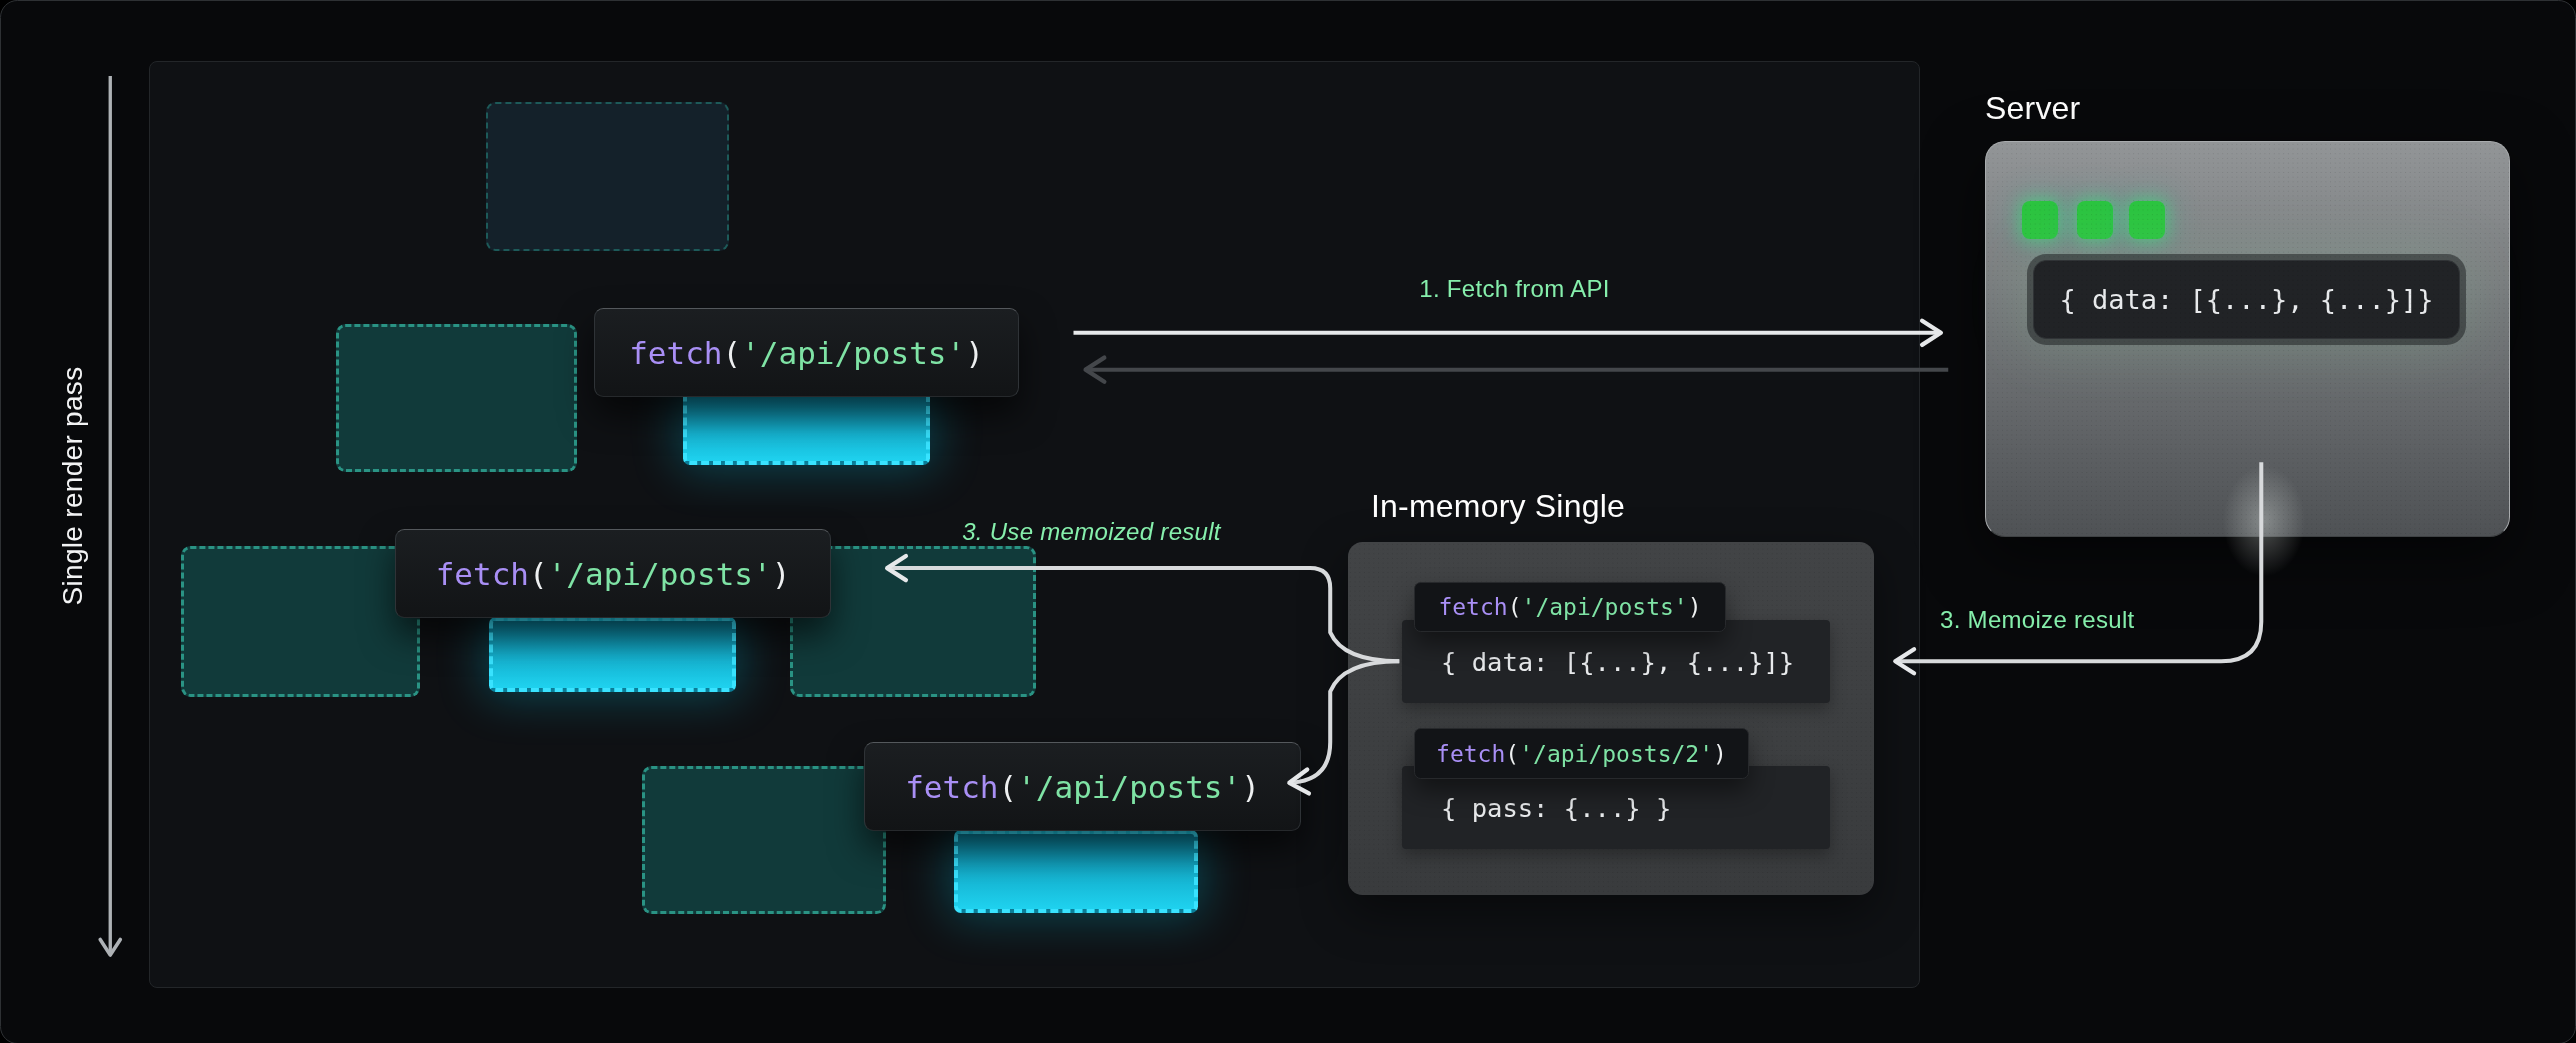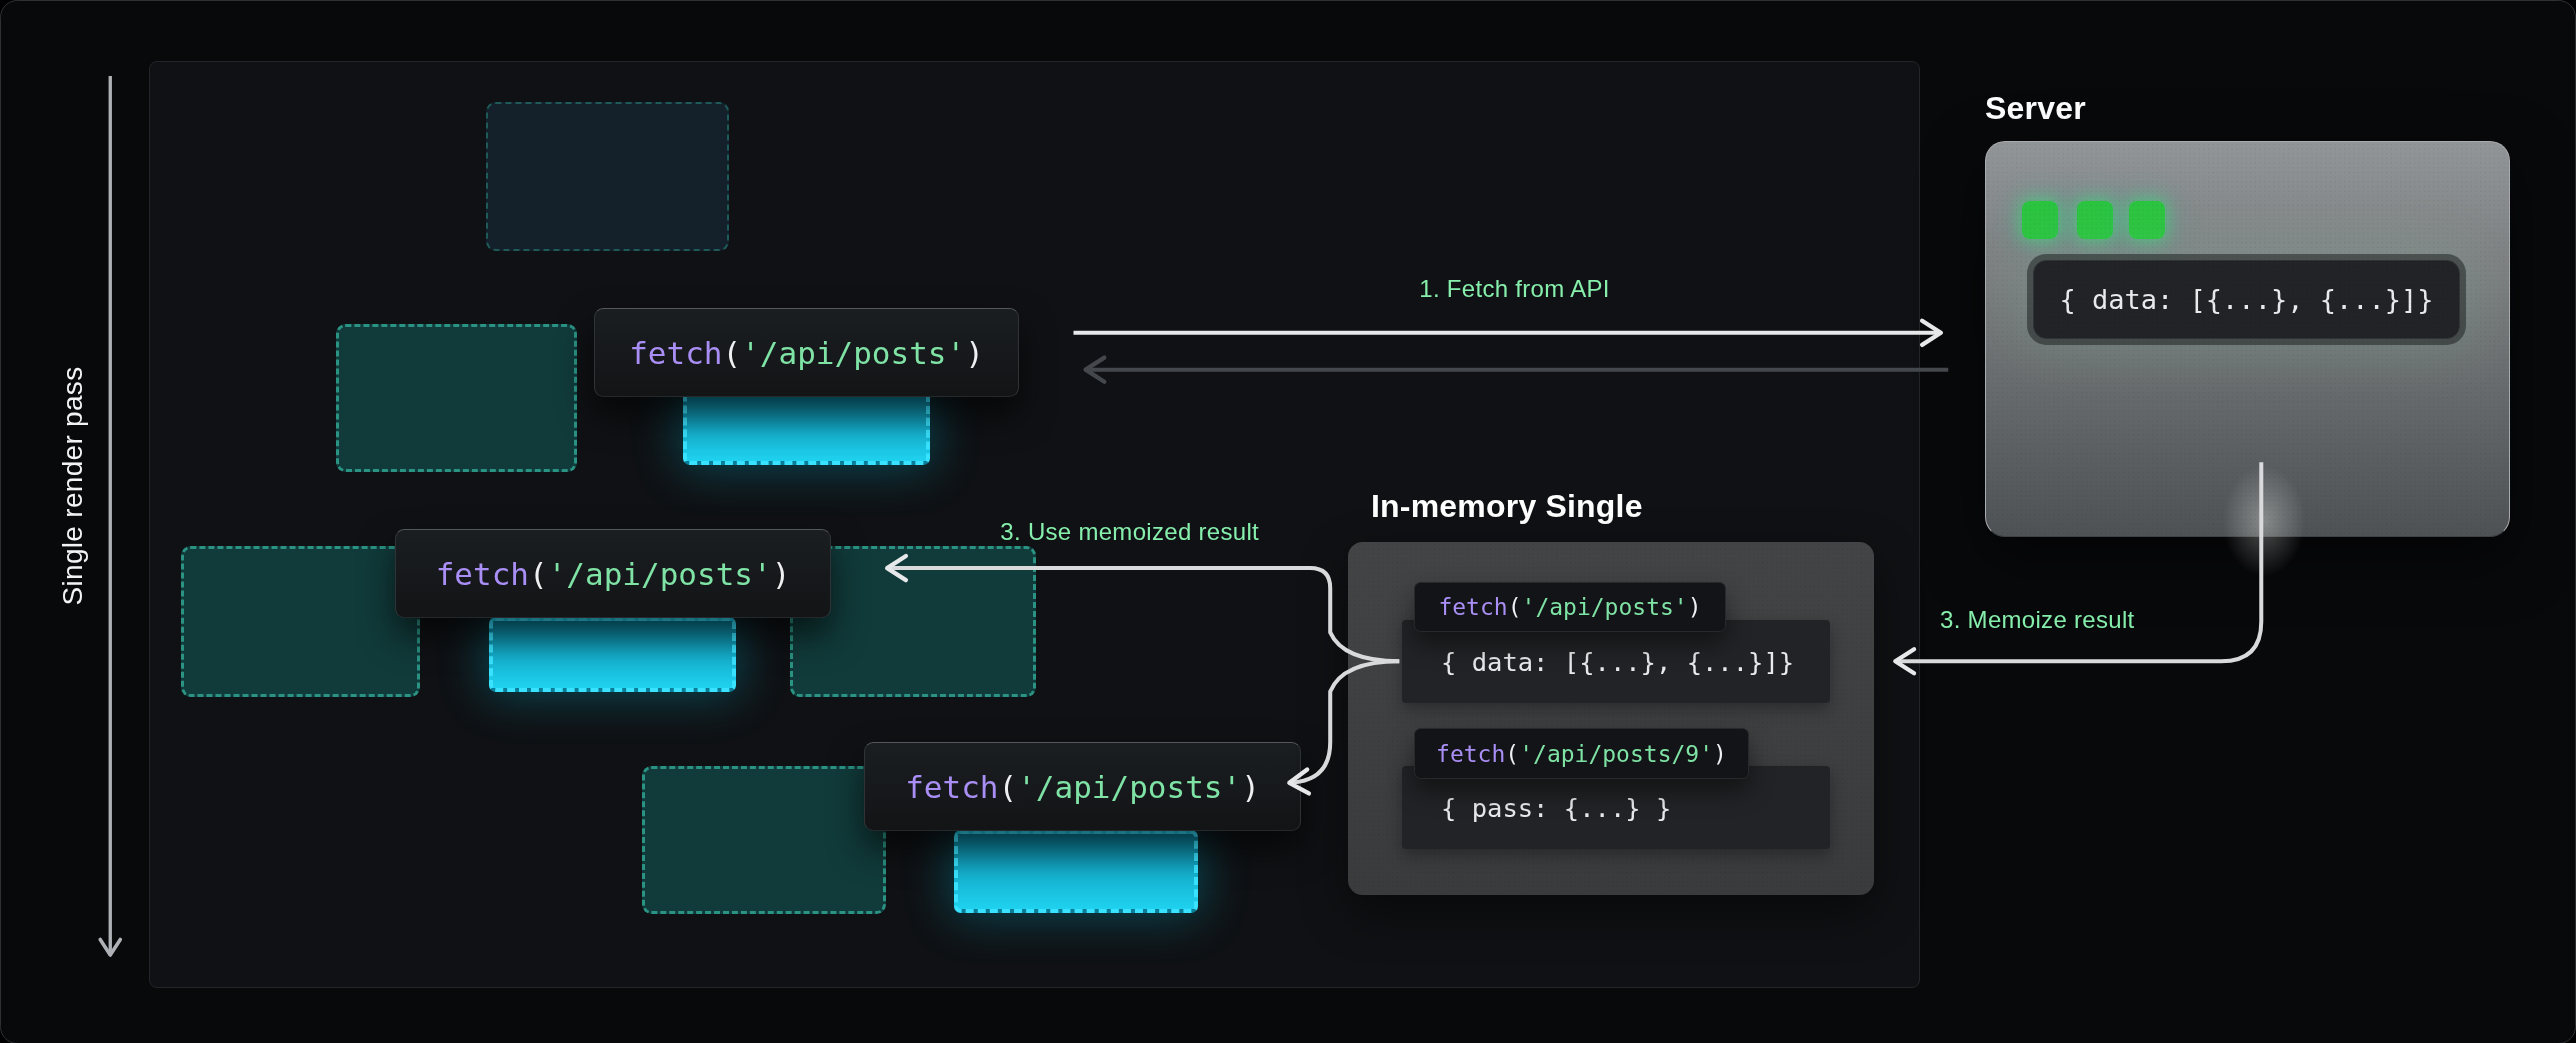--- a/index.html
+++ b/index.html
@@ -46,23 +46,23 @@
     font-family:"DejaVu Sans Mono",monospace;font-size:31px;white-space:pre;
   }
   .chip1{left:593px; top:307px; width:425px;height:89px;}
   .chip2{left:394px; top:528px; width:436px;height:89px;}
   .chip3{left:863px;top:741px;width:437px;height:89px;}
   .fn{color:#a98ff5;} .pr{color:#eef0f1;} .st{color:#7fe3a5;text-align:right;}
   
   .step-label{position:absolute;color:#86efac;font-size:24px;letter-spacing:0.3px;}
   .lab1{left:1342px;top:274px;width:343px;text-align:center;}
   .lab2{left:1939px;top:605px;width:282px;}
-  .lab3{left:923px;top:517px;width:335px;text-align:right;}
+  .lab3{left:923px;top:517px;width:335px;text-align:center;font-style:italic;}
   
-  .server-title,.cache-title{position:absolute;color:#fff;font-size:32px;font-weight:700;letter-spacing:0.2px;}
+  .server-title,.cache-title{position:absolute;color:#fff;font-size:32px;font-weight:400;letter-spacing:0.2px;}
   .server-title{left:1984px;top:89px;}
   .server-window{
     position:absolute;left:1984px;top:140px;width:525px;height:396px;border-radius:20px;
     background:linear-gradient(180deg,#929597 0%,#7b7e80 35%,#5d6063 78%,#4f5255 100%);
     border:1.3px solid #a9acae;border-bottom-color:#3f4244;
     box-shadow:0 20px 60px rgba(0,0,0,.55);
   }
   .grain::after{
     content:"";position:absolute;inset:0;border-radius:inherit;pointer-events:none;
     background-image:radial-gradient(rgba(0,0,0,.22) 0.7px,transparent 0.9px);
@@ -144,21 +144,21 @@
     <div class="dot d3"></div>
     <div class="server-response">{ data: [{...}, {...}]}</div>
     <div class="line-bloom"></div>
   </div>
 
   <div class="cache-title">In-memory Single</div>
   <div class="cache-panel grain">
     <div class="cache-chip ck1"><span class="fn">fetch</span><span class="pr">(</span><span class="st">'/api/posts'</span><span class="pr">)</span></div>
     <div class="cache-value cv1">{ data: [{...}, {...}]}</div>
 
-    <div class="cache-chip ck2"><span class="fn">fetch</span><span class="pr">(</span><span class="st">'/api/posts/9'</span><span class="pr">)</span></div>
+    <div class="cache-chip ck2"><span class="fn">fetch</span><span class="pr">(</span><span class="st">'/api/posts/2'</span><span class="pr">)</span></div>
     <div class="cache-value cv2">{ pass: {...} }</div>
   </div>
 
   <svg class="arrows" viewBox="0 0 3840 1556">
     <defs>
       <marker id="ahL" viewBox="0 0 24 24" refX="17" refY="12" markerWidth="8" markerHeight="8" orient="auto-start-reverse">
         <path d="M5 3 L19 12 L5 21" fill="none" stroke="#e6e8ea" stroke-width="3.2" stroke-linecap="round" stroke-linejoin="round"></path>
       </marker>
       <marker id="ahD" viewBox="0 0 24 24" refX="17" refY="12" markerWidth="8" markerHeight="8" orient="auto-start-reverse">
         <path d="M5 3 L19 12 L5 21" fill="none" stroke="#44474b" stroke-width="3.2" stroke-linecap="round" stroke-linejoin="round"></path>

